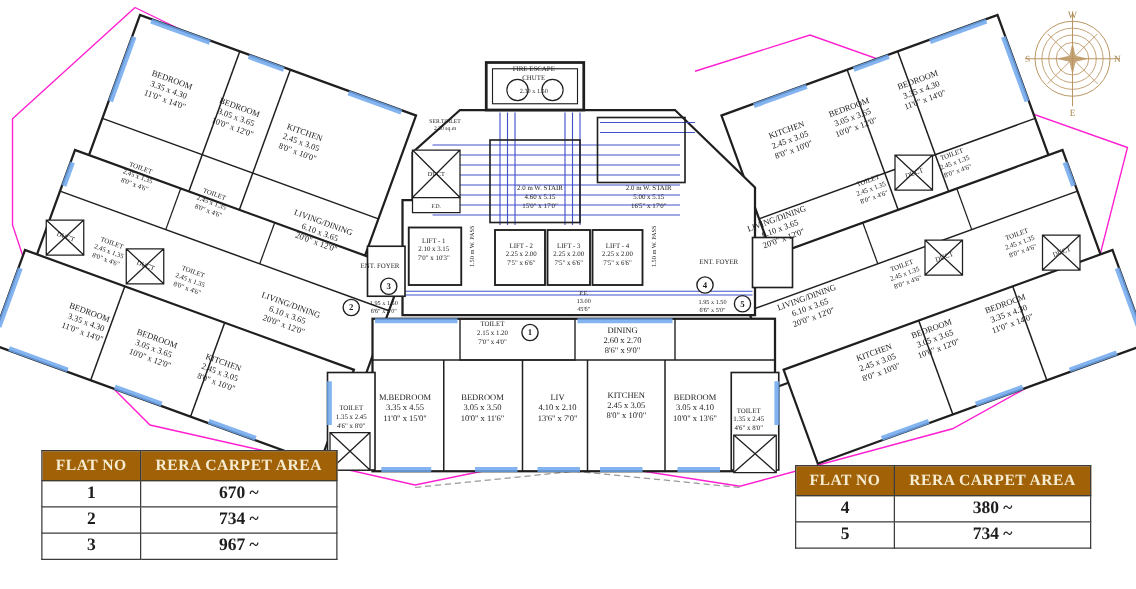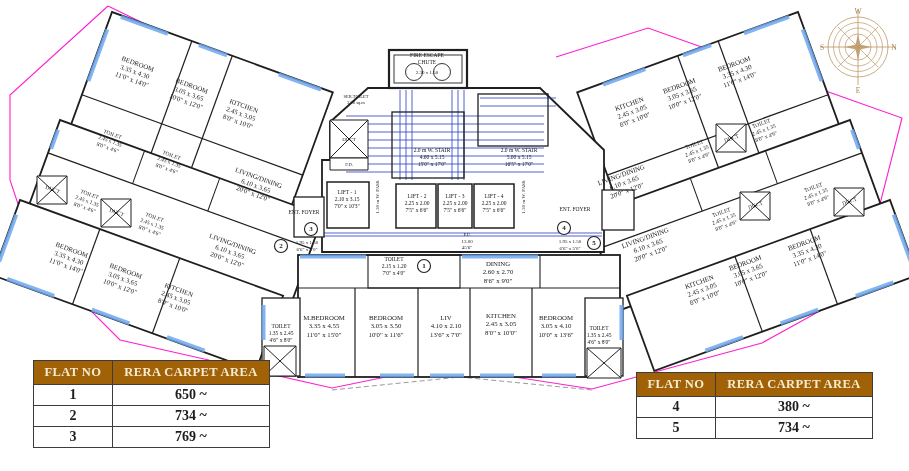--- a/index.html
+++ b/index.html
@@ -252,29 +252,29 @@
 <table class="flat-table" id="table-left">
     <thead>
       <tr>
         <th>FLAT NO</th>
         <th>RERA CARPET AREA</th>
       </tr>
     </thead>
     <tbody>
       <tr>
         <td>1</td>
-        <td>650 ~</td>
+        <td>670 ~</td>
       </tr>
       <tr>
         <td>2</td>
         <td>734 ~</td>
       </tr>
       <tr>
         <td>3</td>
-        <td>769 ~</td>
+        <td>967 ~</td>
       </tr>
     </tbody>
   </table>
 <table class="flat-table" id="table-right">
     <thead>
       <tr>
         <th>FLAT NO</th>
         <th>RERA CARPET AREA</th>
       </tr>
     </thead>

